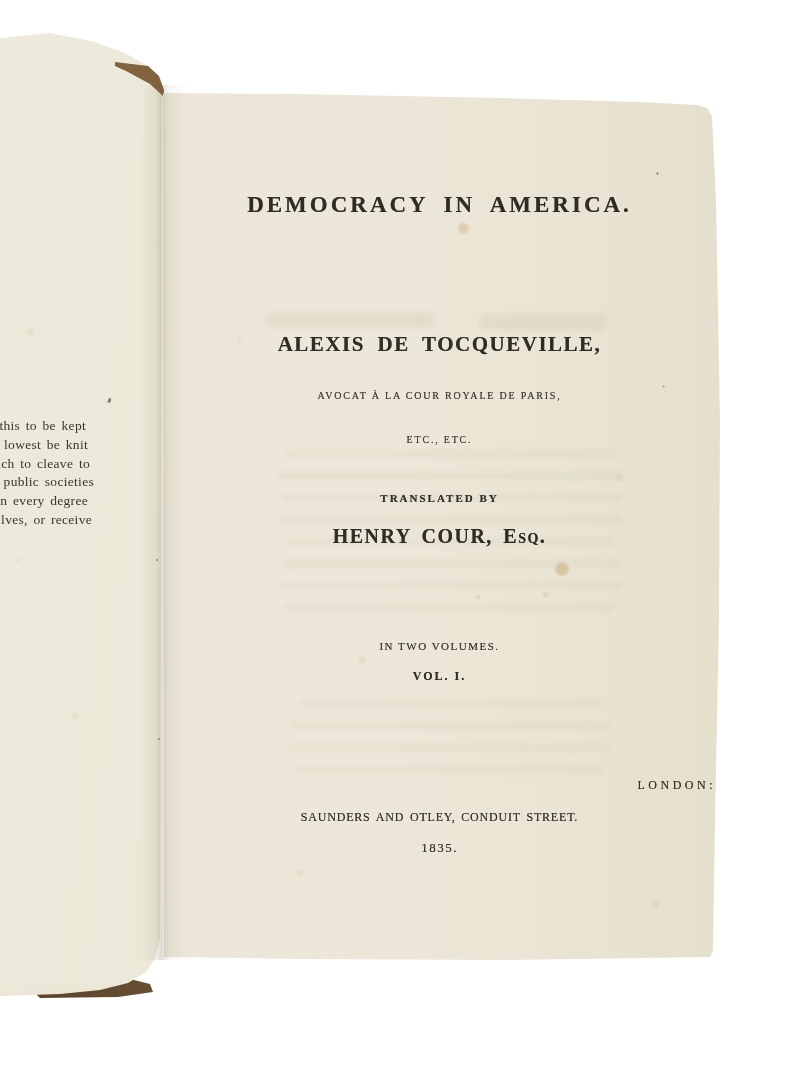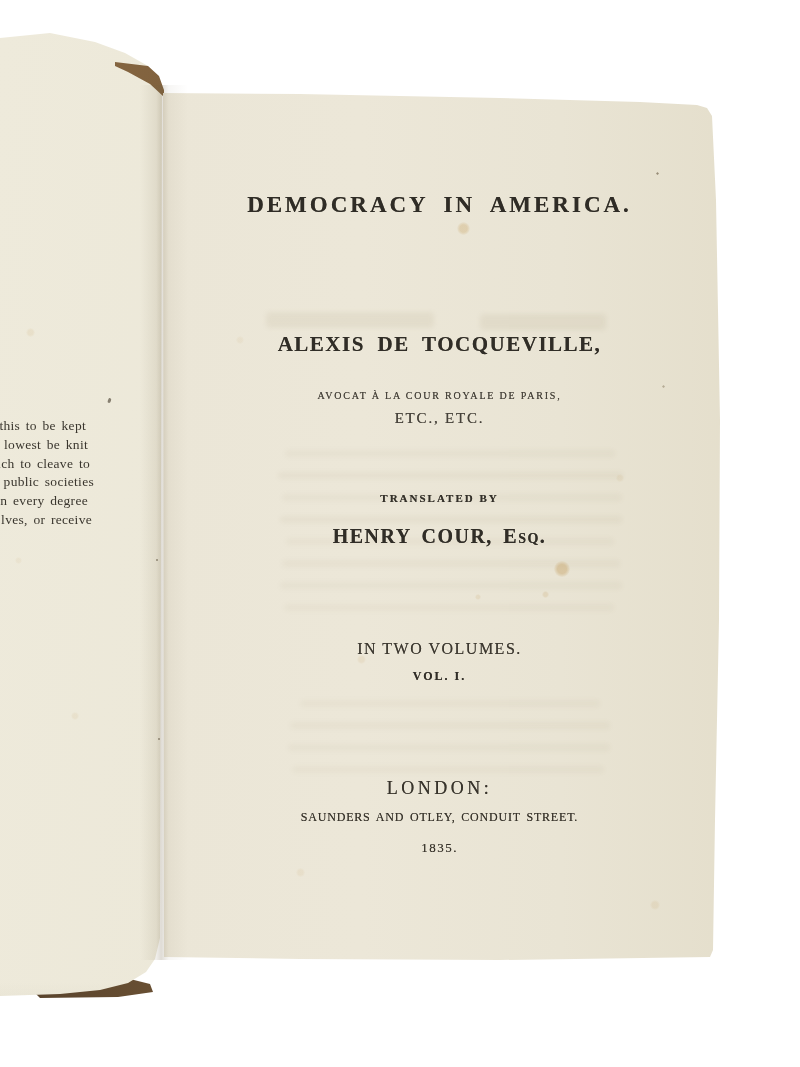--- a/index.html
+++ b/index.html
@@ -37,26 +37,26 @@
   
   .gutter-shadow{position:absolute;left:140px;top:85px;width:48px;height:875px;pointer-events:none;
     background:linear-gradient(90deg,rgba(110,95,65,0) 0%,rgba(110,95,65,0.10) 34%,rgba(110,95,65,0.22) 44%,rgba(110,95,65,0.06) 60%,rgba(110,95,65,0) 100%);}
   
   .t{position:absolute;left:163px;width:553px;text-align:center;color:#33302a;white-space:nowrap;
      text-shadow:0 0 0.5px rgba(55,50,40,0.7);}
   .t-title      {top:192px;font-size:23px;font-weight:700;letter-spacing:3px;word-spacing:7px;color:#2f2c26;}
   .t-by         {top:304px;font-size:10px;font-weight:700;letter-spacing:2.5px;}
   .t-author     {top:332px;font-size:21px;font-weight:700;letter-spacing:1.5px;word-spacing:6px;color:#302d27;}
   .t-avocat     {top:390px;font-size:10px;font-weight:400;letter-spacing:1.8px;color:#45413a;}
-  .t-etc        {top:410px;font-size:15px;font-weight:400;letter-spacing:1.8px;color:#45413a;}
+  .t-etc        {top:434px;font-size:10px;font-weight:400;letter-spacing:1.8px;color:#45413a;}
   .t-translated {top:492px;font-size:11px;font-weight:700;letter-spacing:2px;}
   .t-translator {top:525px;font-size:20px;font-weight:700;letter-spacing:1.5px;word-spacing:4px;font-variant:small-caps;color:#302d27;}
-  .t-volumes    {top:640px;font-size:16px;font-weight:400;letter-spacing:1.5px;color:#3c3830;text-align:center;}
+  .t-volumes    {top:640px;font-size:11px;font-weight:400;letter-spacing:1.5px;color:#3c3830;text-align:center;}
   .t-vol        {top:669px;font-size:12px;font-weight:700;letter-spacing:2px;color:#302d27;text-align:center;}
-  .t-london     {top:778px;font-size:18px;font-weight:400;letter-spacing:3.5px;color:#37332b;}
+  .t-london     {top:778px;font-size:12px;font-weight:400;letter-spacing:3.5px;color:#37332b;text-align:right;}
   .t-publisher  {top:810px;font-size:12px;font-weight:400;letter-spacing:0.8px;word-spacing:2px;color:#37332b;}
   .t-year       {top:840px;font-size:13px;font-weight:400;letter-spacing:1.5px;color:#37332b;}
   
   .ghost{position:absolute;border-radius:4px;filter:blur(2.5px);pointer-events:none;}
   .fox{position:absolute;border-radius:50%;pointer-events:none;}
 </style>
 </head>
 <body>
 
 <div class="scene">

